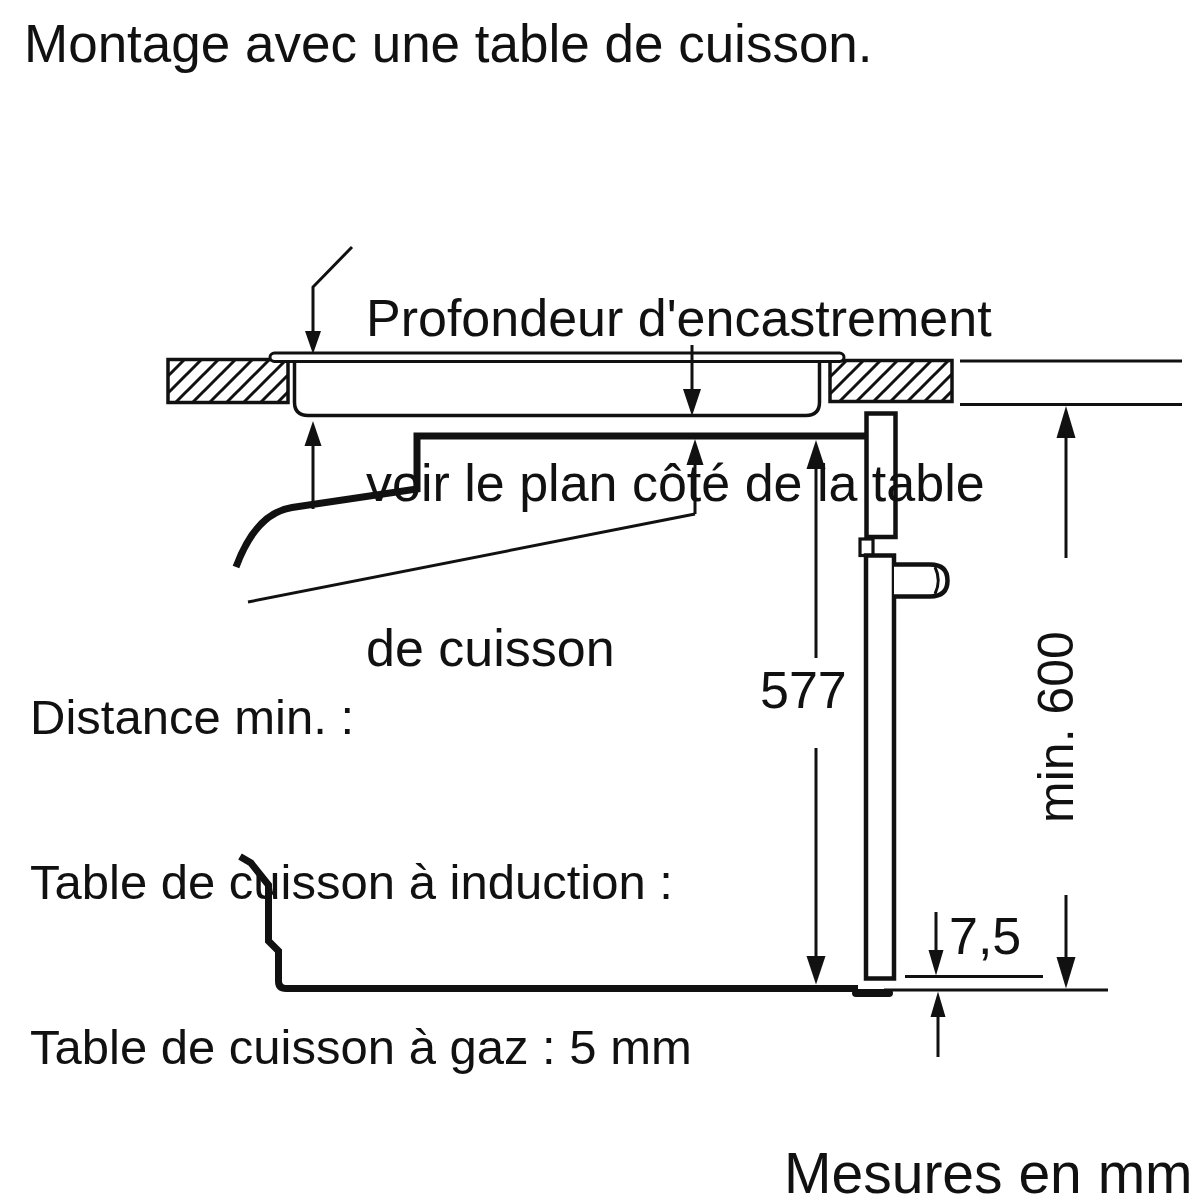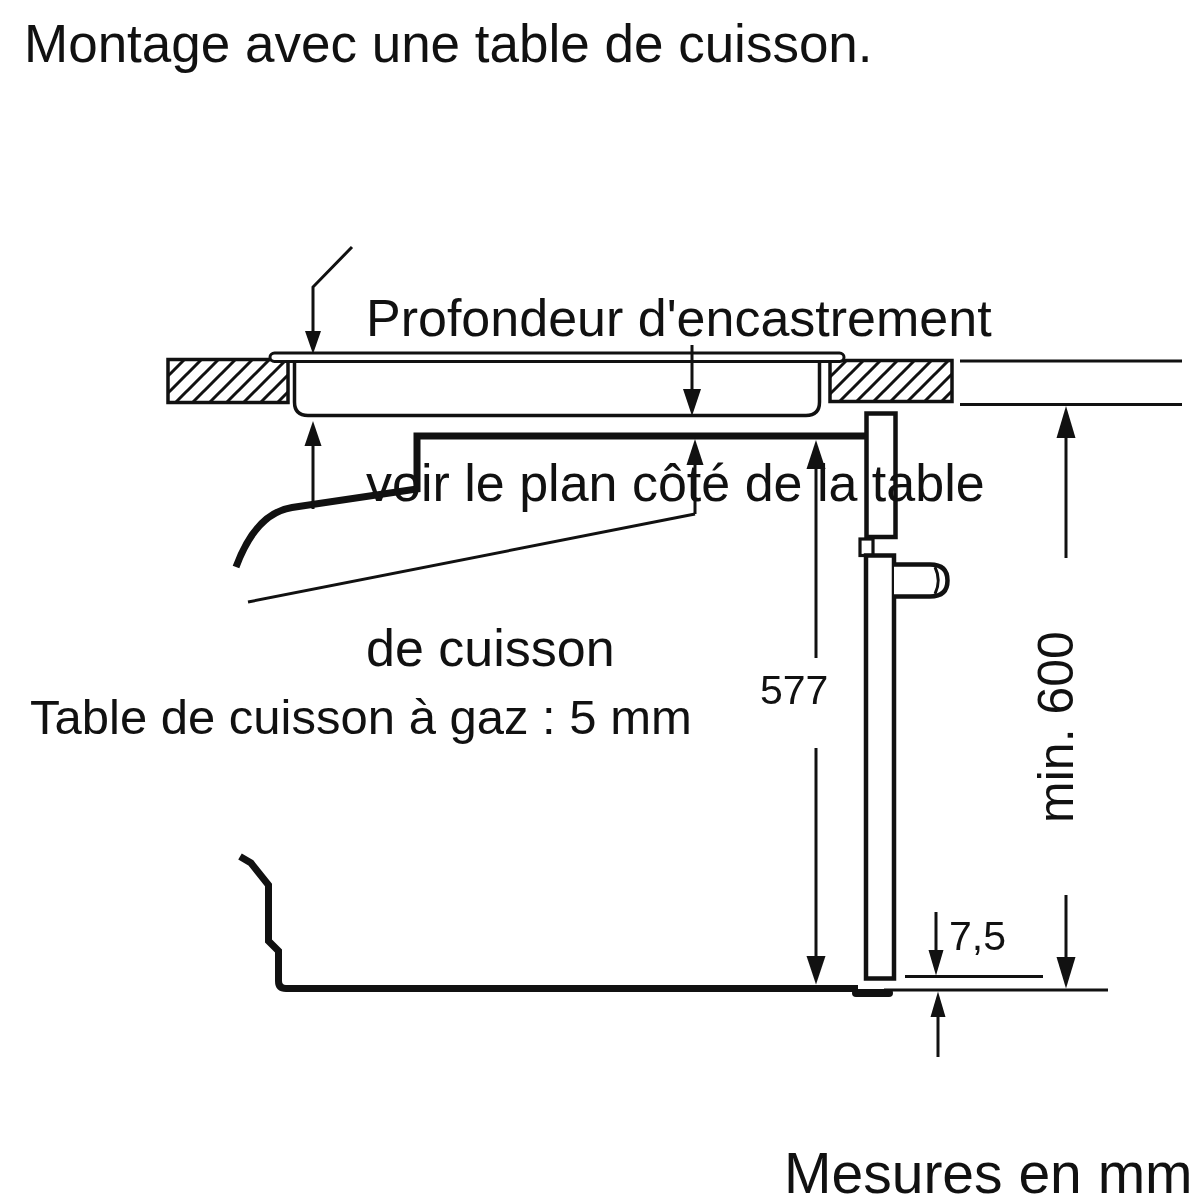--- a/index.html
+++ b/index.html
@@ -5,21 +5,21 @@
   html,body{margin:0;padding:0;background:#ffffff;}
   #stage{
     position:relative;width:1200px;height:1200px;background:#ffffff;
     font-family:"Liberation Sans", sans-serif;color:#111111;overflow:hidden;
   }
   #diagram-svg{position:absolute;left:0;top:0;z-index:0;}
   .txt{position:absolute;z-index:1;white-space:pre;color:#111111;}
   .title{left:24px;top:16px;font-size:53px;line-height:56px;}
   .annotation{left:366px;top:181px;font-size:52px;line-height:55px;}
   .note{left:30px;top:580px;font-size:49px;line-height:55px;}
-  .dim{font-size:41px;line-height:57px;}
+  .dim{font-size:52px;line-height:57px;}
   .d577{left:760px;top:662px;}
   .d75{left:949px;top:908px;}
   .min600{
     left:936px;top:697px;width:240px;height:60px;
     font-size:50px;line-height:60px;text-align:center;
     transform:rotate(-90deg);transform-origin:50% 50%;
   }
   .footer{left:784px;top:1145px;font-size:57px;line-height:56px;}
 </style>
 </head>
@@ -105,20 +105,22 @@
 
   <div class="txt annotation">
     <div>Profondeur d'encastrement</div>
     <div>voir le plan côté de la table</div>
     <div>de cuisson</div>
   </div>
 
   <div class="txt title">Montage avec une table de cuisson.</div>
 
   <div class="txt note">
+    <div>Distance min. :</div>
+    <div>Table de cuisson à induction :</div>
     <div>Table de cuisson à gaz : 5 mm</div>
     
     
   </div>
 
   <div class="txt dim d577">577</div>
   <div class="txt dim d75">7,5</div>
   <div class="txt min600">min. 600</div>
 
   <div class="txt footer">Mesures en mm</div>

